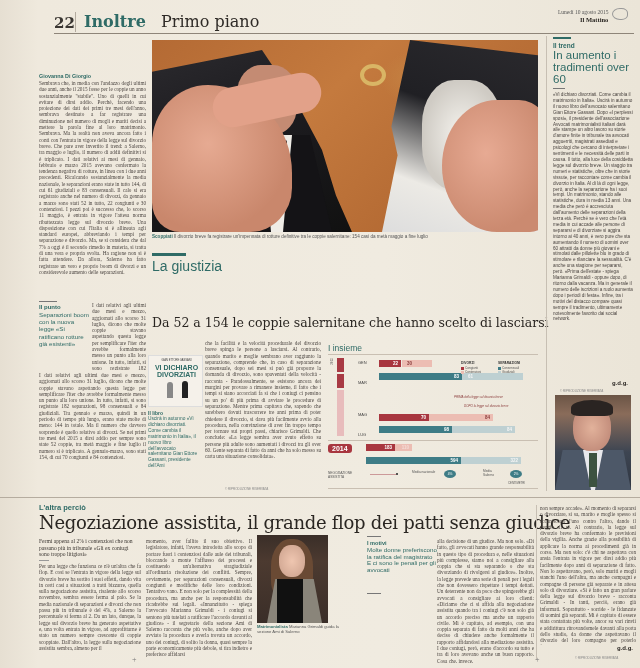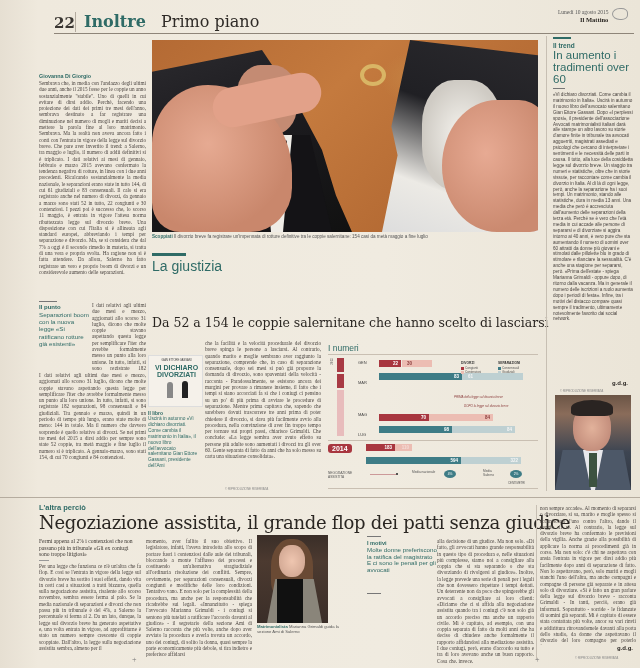--- a/index.html
+++ b/index.html
@@ -149,21 +149,21 @@
     <div class="fig1"></div>
     <div class="fig2"></div>
   </div>
   <div class="abs libro-kicker">Il libro</div>
   <div class="abs libro-text">Uscirà in autunno «Vi dichiaro divorziati. Come cambia il matrimonio in Italia», il nuovo libro dell'avvocato salernitano Gian Ettore Gassani, presidente dell'Ami</div>
 
   <div class="abs bodytext" style="left:205px;top:340px;width:116px;height:145px">che la facilità e la velocità procedurale del divorzio breve spinga le persone a lasciarsi. Al contrario, quando marito e moglie sembrano aver raggiunto la separazione, comprende che, in caso di separazione consensuale, dopo sei mesi si può già proporre la domanda di divorzio, sono spaventati della velocità - racconta - Paradossalmente, se esistono ancora dei margini per provare a rimanere insieme, il fatto che i tempi si siano accorciati fa sì che i coniugi ci pensino su un po' di più prima di avviare le procedure di separazione. Mentre prima capitava che, sapendo che sarebbero dovuti trascorrere tre anni prima di poter chiedere il divorzio, si dava più facilmente avvio alla procedura, nella convinzione di aver fin troppo tempo per tornare sui propri passi, chiarisce Grimaldi. Che conclude: «La legge sembra aver avuto effetto su persone più adulte sono aumentati i divorzi tra gli over 60. Gente separata di fatto da anni che ha solo messo su carta una situazione consolidata».</div>
   <div class="abs credit" style="left:225px;top:487px">© RIPRODUZIONE RISERVATA</div>
 
   <div class="abs chart">
-    <div class="c-title">I numeri</div>
+    <div class="c-title">I insieme</div>
     <div class="c-rule"></div>
     <div class="yr">2015</div>
     <div class="tl" style="top:18px;height:14px"></div>
     <div class="tl" style="top:34px;height:14px"></div>
     <div class="tl light" style="top:50px;height:46px"></div>
 
     <div class="month" style="left:32px;top:20px">GEN</div>
     <div class="month" style="left:32px;top:40px">MAR</div>
     <div class="month" style="left:32px;top:72px">MAG</div>
     <div class="month" style="left:32px;top:92px">LUG</div>

